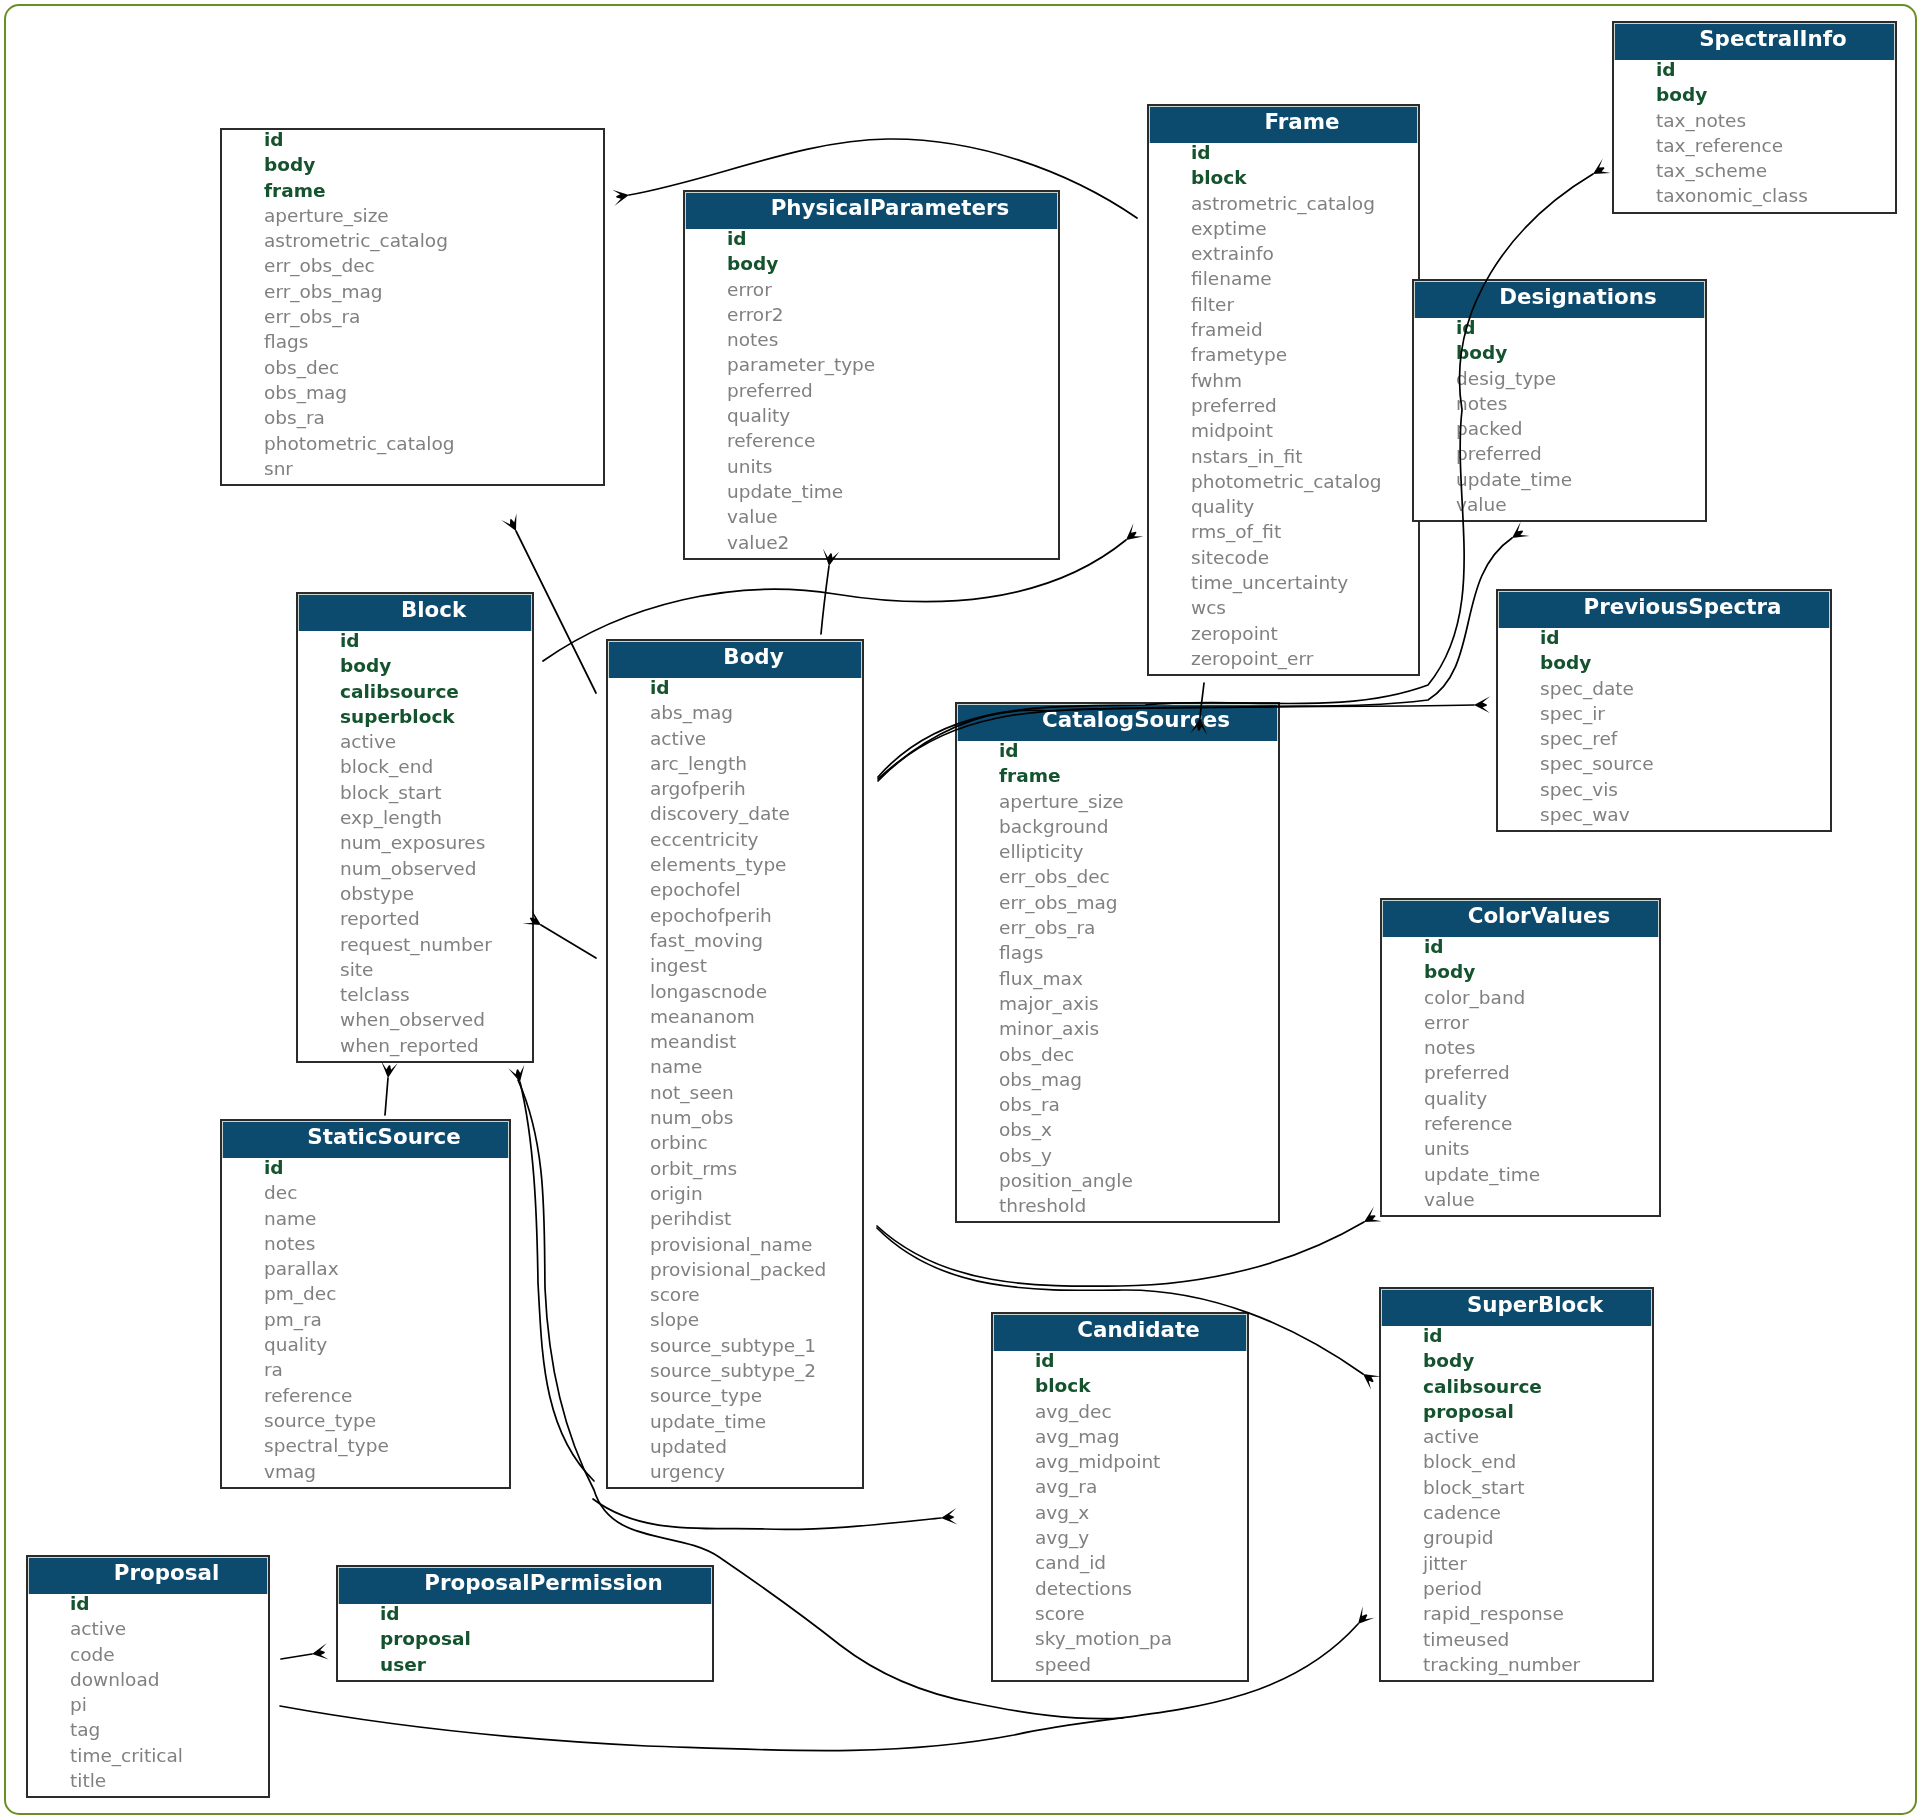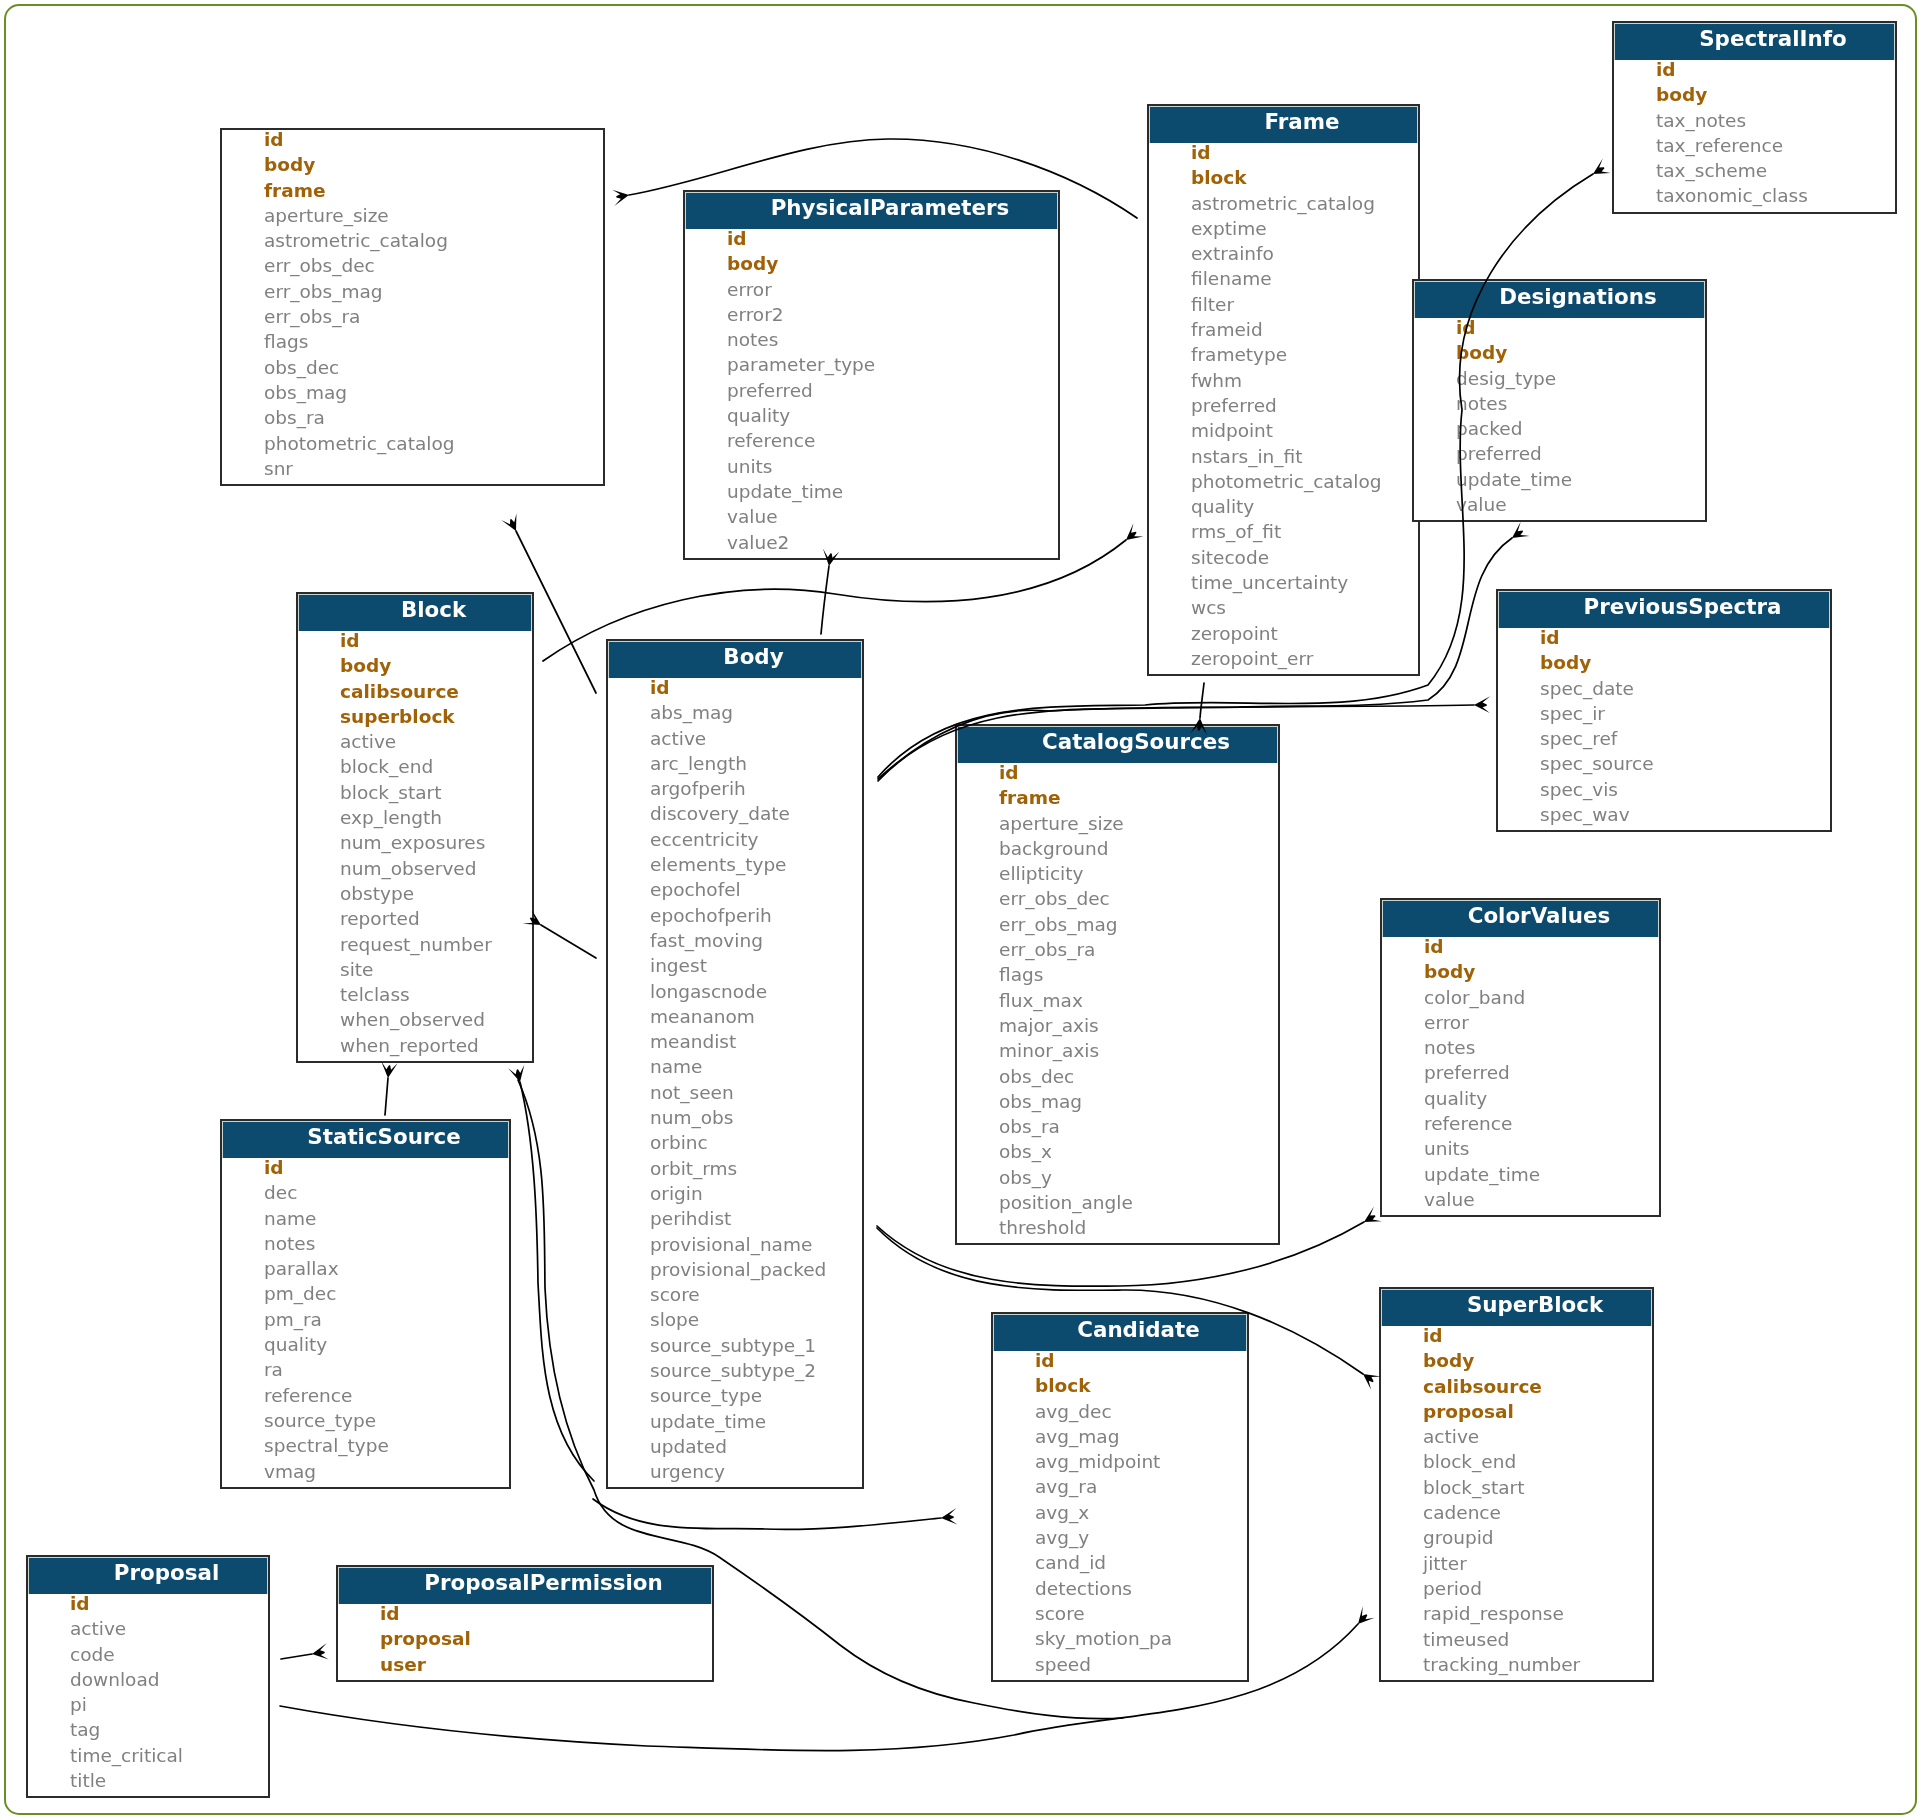--- a/index.html
+++ b/index.html
@@ -4,21 +4,21 @@
 <style>
   html,body{margin:0;padding:0;background:#ffffff;}
   body{width:1923px;height:1820px;overflow:hidden;font-family:"DejaVu Sans",sans-serif;-webkit-font-smoothing:antialiased;}
   #page{position:absolute;left:0;top:0;width:1923px;height:1820px;}
   #page-border{position:absolute;left:4px;top:4px;width:1913px;height:1811px;border:2px solid #6b8e23;border-radius:15px;box-sizing:border-box;}
   #edges{position:absolute;left:0;top:0;width:1923px;height:1820px;z-index:5;pointer-events:none;}
   .tbl{position:absolute;z-index:2;box-sizing:border-box;border:2px solid #2b2b2b;background:#ffffff;}
   .tbl-hdr{box-sizing:border-box;background:#0c4a6e;color:#fff;font-weight:bold;font-size:21.4px;text-align:center;height:37px;line-height:29px;padding-left:37px;border-top:1px solid #c7d6d0;border-left:1px solid #c7d6d0;border-right:1px solid #c7d6d0;}
   .tbl-body{margin-top:-3px;padding-bottom:2.8px;}
   .fld{font-size:18.5px;line-height:25.3px;color:#808080;padding-left:42px;white-space:nowrap;}
-  .fld.key{color:#a16207;font-weight:bold;}
+  .fld.key{color:#14532d;font-weight:bold;}
 </style>
 </head>
 <body>
 
 <div id="page">
 <div id="page-border"></div>
 <svg id="edges" viewBox="0 0 1923 1820">
 <defs>
         <marker id="crow" viewBox="-1 -10 20 20" markerWidth="20" markerHeight="20" refX="0" refY="0" orient="auto" markerUnits="userSpaceOnUse">
           <path d="M0,0 L16.4,-8.4 L8.6,-2.4 L12.8,-0.2 L12.8,1.0 L8.6,2.3 L15.6,8.2 Z" fill="#000"></path>
@@ -193,21 +193,21 @@
 <div class="fld">score</div>
 <div class="fld">slope</div>
 <div class="fld">source_subtype_1</div>
 <div class="fld">source_subtype_2</div>
 <div class="fld">source_type</div>
 <div class="fld">update_time</div>
 <div class="fld">updated</div>
 <div class="fld">urgency</div>
 </div>
     </div>
-<div class="tbl" style="left:955px;top:724px;width:325px;">
+<div class="tbl" style="left:955px;top:702px;width:325px;">
 <div class="tbl-hdr">CatalogSources</div>
 <div class="tbl-body">
 <div class="fld key">id</div>
 <div class="fld key">frame</div>
 <div class="fld">aperture_size</div>
 <div class="fld">background</div>
 <div class="fld">ellipticity</div>
 <div class="fld">err_obs_dec</div>
 <div class="fld">err_obs_mag</div>
 <div class="fld">err_obs_ra</div>

